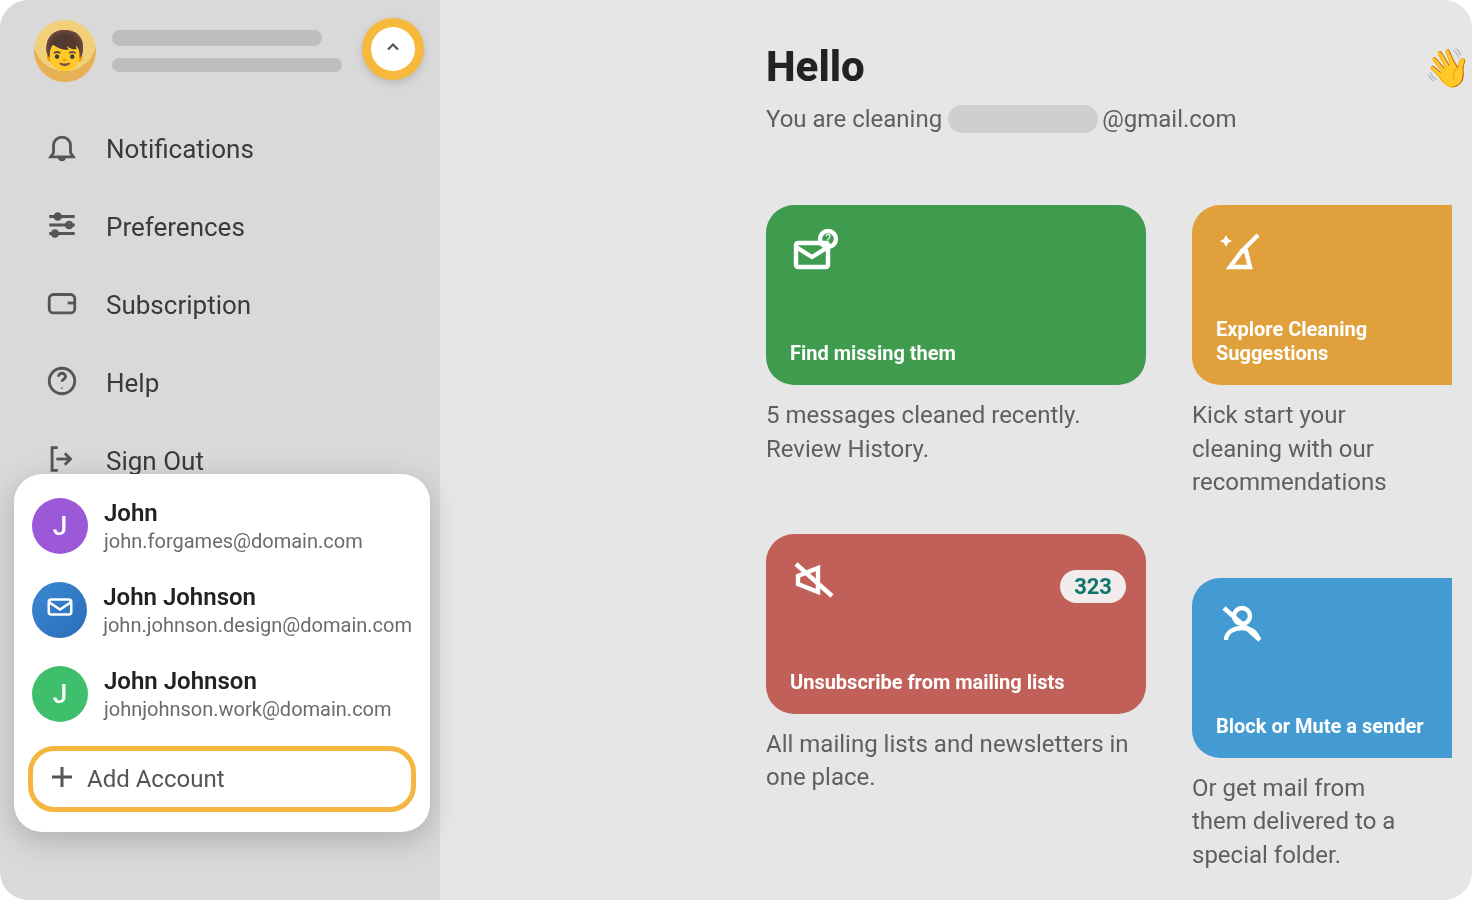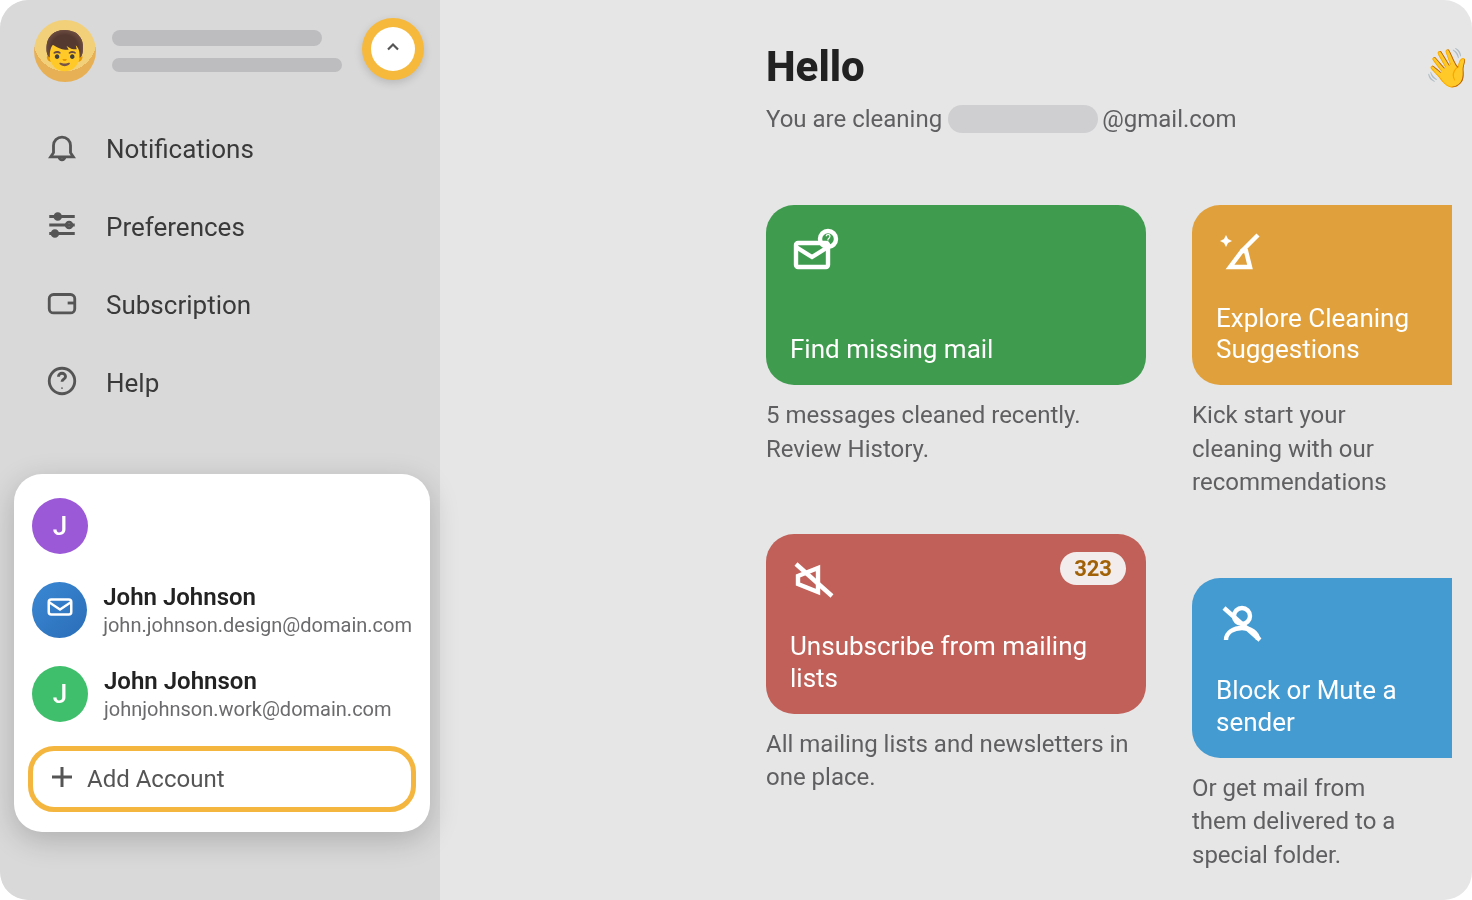--- a/index.html
+++ b/index.html
@@ -134,24 +134,24 @@
     width: 380px; height: 180px;
     border-radius: 28px;
     padding: 20px 24px;
     color: #fff;
     position: relative;
     display: flex; flex-direction: column; justify-content: space-between;
   }
   .card.wide-right { width: 260px; border-top-right-radius: 0; border-bottom-right-radius: 0; }
   .card-icon { width: 52px; height: 52px; display:flex; align-items:center; justify-content:center; }
   .card-icon svg { width: 48px; height: 48px; stroke: #fff; stroke-width: 2.2; fill: none; }
-  .card-title { font-size: 26px; font-weight: 400; line-height: 1.2; }
+  .card-title { font-size: 20px; font-weight: 700; line-height: 1.2; }
   .card-badge {
-    position: absolute; top: 18px; right: 20px;
-    background: #f3ecec; color: #a16207;
+    position: absolute; top: 36px; right: 20px;
+    background: #f3ecec; color: #0f766e;
     border-radius: 18px;
     padding: 4px 14px;
     font-size: 22px; font-weight: 700;
   }
   .card-desc { font-size: 24px; color: #5f5f61; line-height: 1.4; width: 380px; }
   .card-desc.clip { width: 230px; overflow: hidden; white-space: normal; }
   .card-block { display: flex; flex-direction: column; gap: 14px; }
 
   .card.green { background: #3f9b4e; }
   .card.orange { background: #e0a13c; }
@@ -217,27 +217,41 @@
       <div class="menu-item">
         <span class="menu-icon">
           <svg viewBox="0 0 24 24">
               <circle cx="12" cy="12" r="9"></circle>
               <path d="M9.5 9a2.5 2.5 0 115 0c0 1.5-2.5 2-2.5 3.5"></path>
               <circle cx="12" cy="17" r="0.6" fill="#555" stroke="none"></circle>
             </svg>
         </span>
         <span class="menu-label">Help</span>
       </div>
+      <div class="menu-item">
+        <span class="menu-icon">
+          <svg viewBox="0 0 24 24">
+              <path d="M9 4h-4v16h4"></path>
+              <path d="M14 8l4 4-4 4"></path>
+              <line x1="18" y1="12" x2="8" y2="12"></line>
+            </svg>
+        </span>
+        <span class="menu-label">Sign Out</span>
+      </div>
     </div>
 
     <div class="accounts">
       <div class="acct">
         <div class="acct-avatar" style="background:#9b59d8">
             <span>J</span>
           </div>
+        <div class="acct-text">
+          <div class="acct-name">John</div>
+          <div class="acct-email">john.forgames@domain.com</div>
+        </div>
       </div>
       <div class="acct">
         <div class="acct-avatar" style="background:linear-gradient(135deg,#3b88d4,#2a6db7)">
           <span>
             <svg viewBox="0 0 24 24" style="width:30px;height:30px;stroke:#fff;stroke-width:2;fill:none">
                 <rect x="3" y="6" width="18" height="12" rx="2"></rect>
                 <path d="M3 8l9 6 9-6"></path>
               </svg>
           </span>
         </div>
@@ -285,21 +299,21 @@
         <div class="card-block">
           <div class="card green">
             <div class="card-icon">
               <svg viewBox="0 0 24 24">
                   <rect x="2" y="8" width="16" height="12" rx="1"></rect>
                   <path d="M2 10l8 5 8-5"></path>
                   <circle cx="18" cy="6" r="4"></circle>
                   <text x="18" y="8" text-anchor="middle" font-size="6" fill="#fff" stroke="none">?</text>
                 </svg>
             </div>
-            <div class="card-title">Find missing mail</div>
+            <div class="card-title">Find missing them</div>
           </div>
           <div class="card-desc">5 messages cleaned recently. Review History.</div>
         </div>
         <div class="card-block">
           <div class="card orange wide-right">
             <div class="card-icon">
               <svg viewBox="0 0 24 24">
                   <path d="M4 4l1 2 2 1-2 1-1 2-1-2-2-1 2-1z" fill="#fff" stroke="none"></path>
                   <path d="M20 4l-8 8"></path>
                   <path d="M12 12l-6 8h10l-2-8z"></path>

